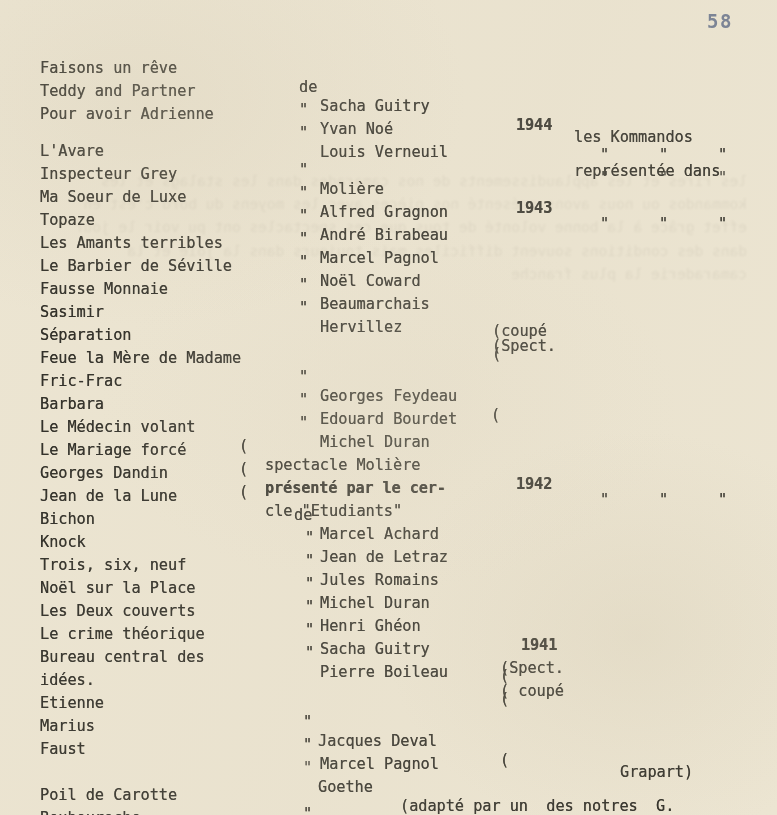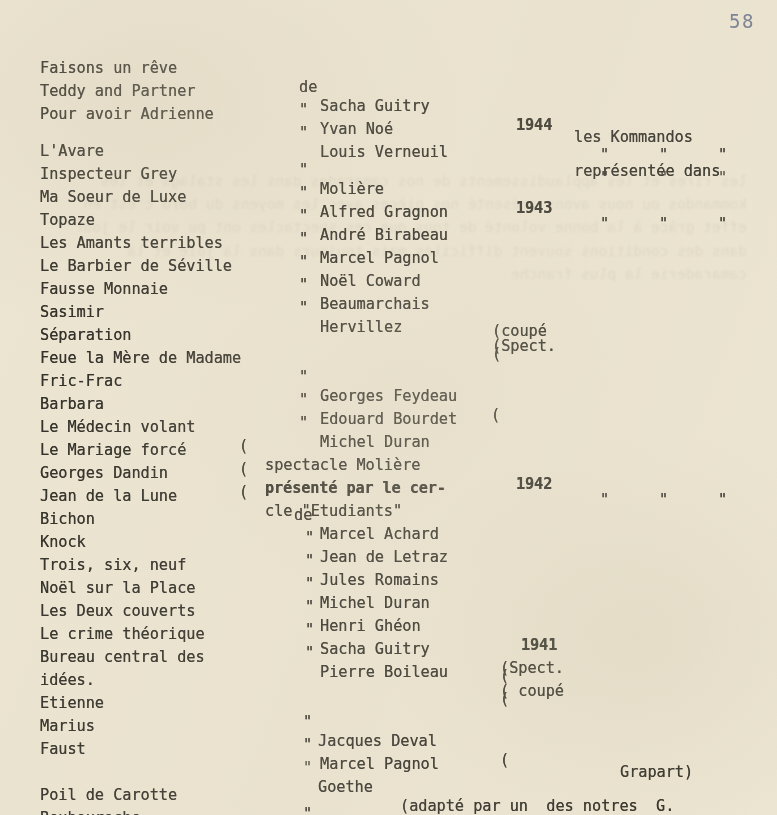--- a/index.html
+++ b/index.html
@@ -44,25 +44,26 @@
     font-size: 14.5px;
     line-height: 23.2px;
     color: #4a4438;
     white-space: pre-wrap;
     word-break: break-word;
   }
 
   #page-number {
     position: absolute;
     top: 10px;
-    left: 729px;
+    left: 707px;
     font-size: 19px;
     letter-spacing: 1.5px;
     color: #7c8495;
     z-index: 4;
+    font-weight: bold;
   }
 
   #sheet {
     position: absolute;
     inset: 0;
     z-index: 2;
   }
 
   .row {
     position: absolute;

